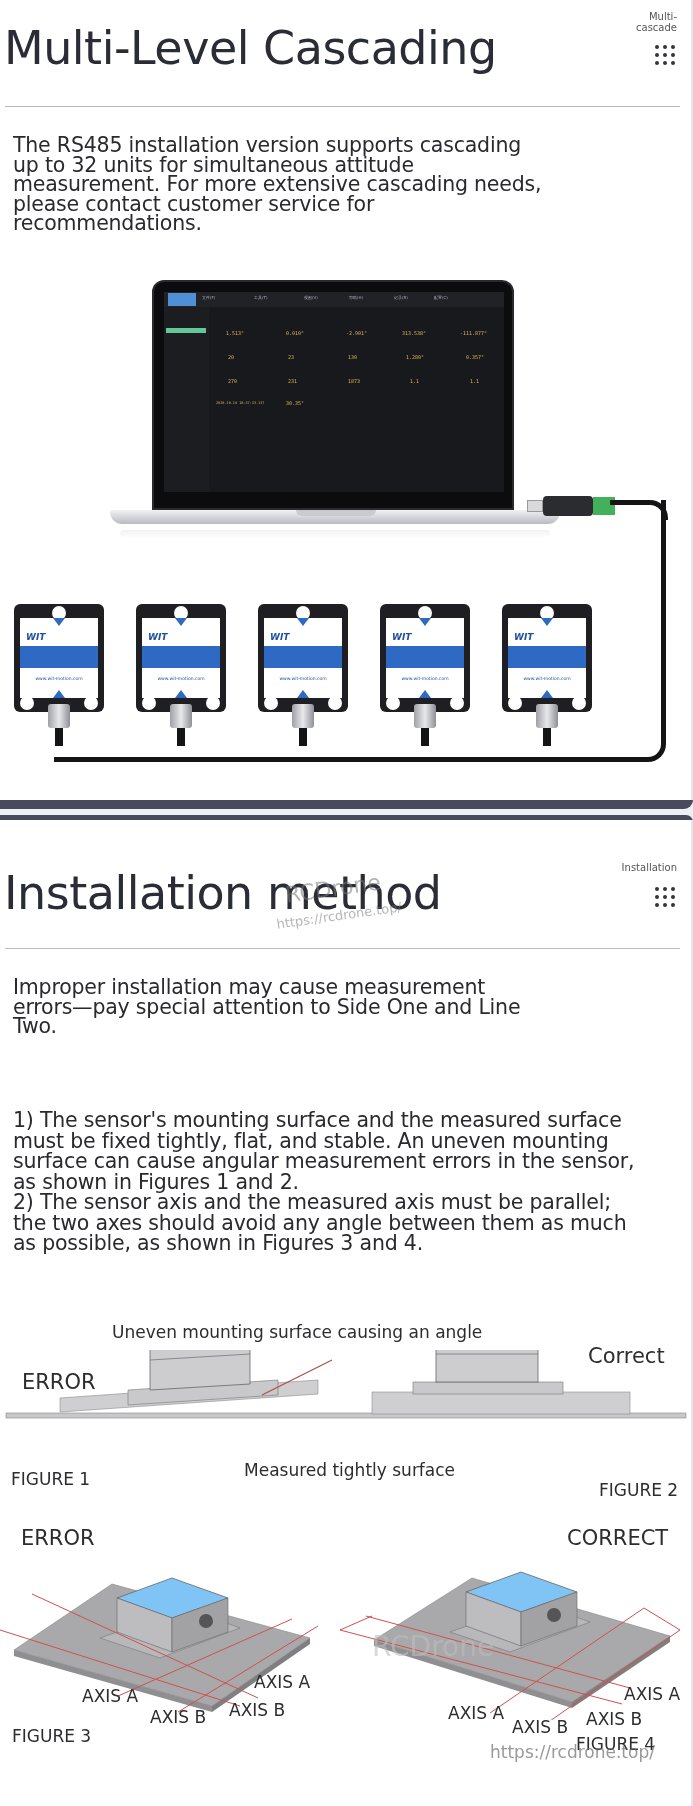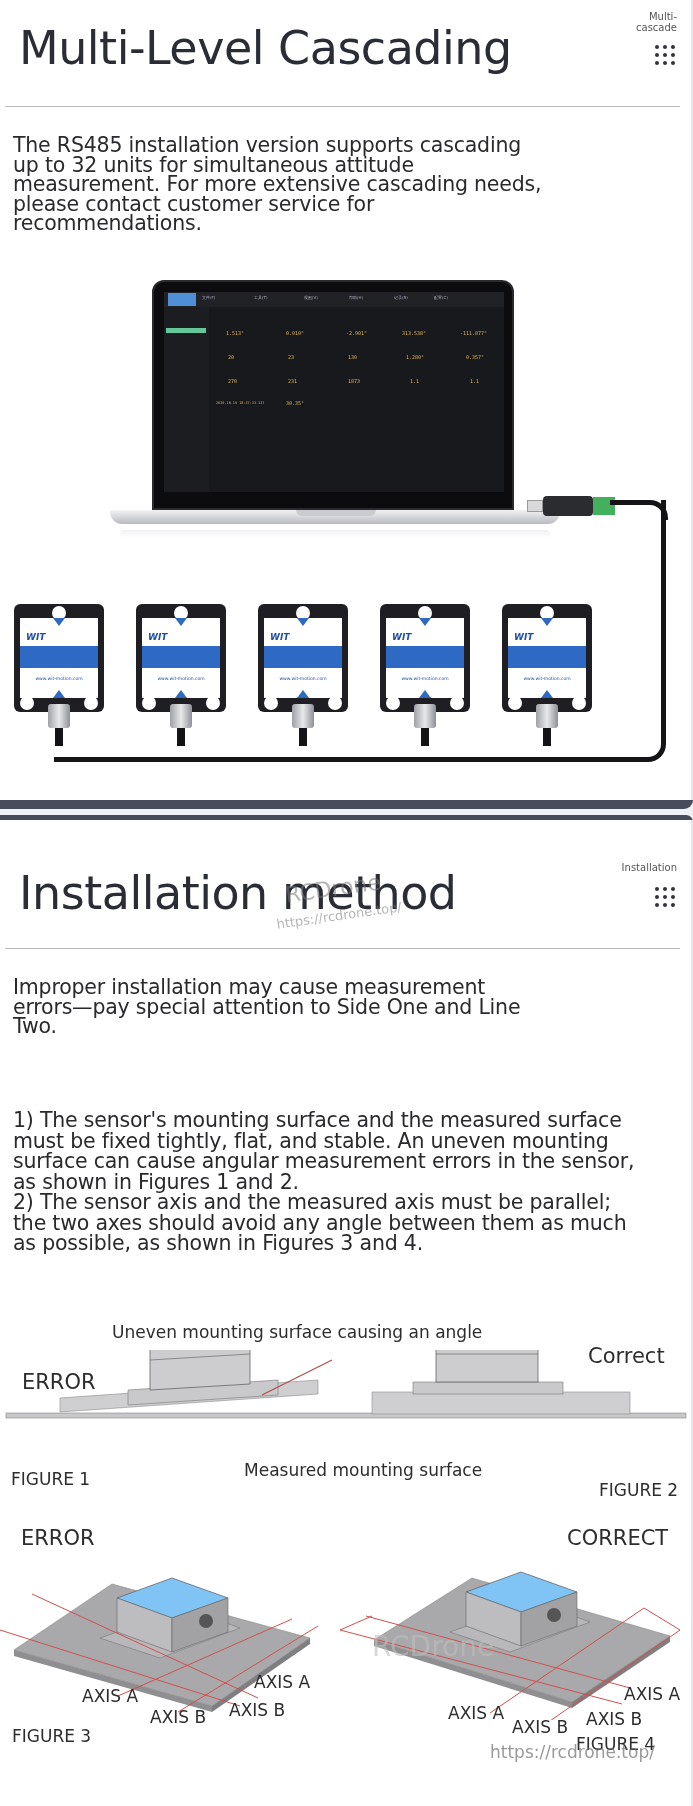--- a/index.html
+++ b/index.html
@@ -7,21 +7,21 @@
   body { font-family: "DejaVu Sans", "Liberation Sans", sans-serif; color: #2a2c33; position: relative; height: 1806px; overflow: hidden; }
 
   .panel { position: absolute; left: 0; width: 693px; background: #fff; }
   #panel1 { top: 0; height: 800px; border-right: 2px solid #e4e6ea; }
   #panel2 { top: 820px; height: 986px; border-right: 2px solid #e4e6ea; }
 
   .divider-band { position: absolute; left: 0; width: 693px; top: 800px; height: 20px; background: #eef0f3; }
   .divider-band .bar-top { position: absolute; left: 0; top: 0; width: 693px; height: 9px; background: #474b5b; border-bottom-right-radius: 10px; }
   .divider-band .bar-bottom { position: absolute; left: 0; top: 15px; width: 693px; height: 7px; background: #474b5b; border-top-right-radius: 10px; }
 
-  .section-title { position: absolute; left: 19px; font-size: 46px; font-weight: 400; letter-spacing: -0.5px; color: #2b2d36; white-space: nowrap; }
+  .section-title { position: absolute; left: 4px; font-size: 46px; font-weight: 400; letter-spacing: -0.5px; color: #2b2d36; white-space: nowrap; }
   .side-tag { position: absolute; right: 14px; font-size: 10px; color: #555; text-align: right; line-height: 11px; }
   .dots-icon { position: absolute; right: 14px; width: 22px; height: 22px; display: grid; grid-template-columns: repeat(3, 4px); grid-template-rows: repeat(3, 4px); gap: 4px; }
   .dots-icon span { width: 4px; height: 4px; border-radius: 50%; background: #33353d; display: block; }
   .rule { position: absolute; left: 5px; width: 675px; height: 1px; background: #b9bbbf; }
 
   .para { position: absolute; left: 13px; font-size: 20.5px; line-height: 19.5px; color: #2a2a2e; letter-spacing: -0.2px; }
 
   
   .laptop { position: absolute; left: 110px; top: 280px; width: 450px; height: 262px; }
   .laptop .lid { position: absolute; left: 42px; top: 0; width: 362px; height: 230px; background: #0c0c0e; border-radius: 12px 12px 0 0; border: 2px solid #2a2a2e; }
@@ -267,21 +267,21 @@
     <line x1="150" y1="10" x2="250" y2="4" stroke="#777" stroke-width="0.8"></line>
     <line x1="262" y1="45" x2="332" y2="10" stroke="#b24a4a" stroke-width="1.2"></line>
 
     <rect x="372" y="42" width="258" height="22" fill="#cfcfd1" stroke="#8a8a8c" stroke-width="0.6"></rect>
     <rect x="413" y="32" width="150" height="12" fill="#c9c9cb" stroke="#777" stroke-width="0.6"></rect>
     <rect x="436" y="-4" width="102" height="36" fill="#cdcdcf" stroke="#666" stroke-width="0.8"></rect>
     <line x1="436" y1="4" x2="538" y2="4" stroke="#777" stroke-width="0.8"></line>
   </svg>
 
   <div class="fig-small" style="left:11px; top:649px;">FIGURE 1</div>
-  <div class="fig-text" style="left:244px; top:640px;">Measured mounting surface</div>
+  <div class="fig-text" style="left:244px; top:640px;">Measured tightly surface</div>
   <div class="fig-small" style="left:599px; top:660px;">FIGURE 2</div>
 
   <div class="fig-text" style="left:21px; top:706px; font-size:21px;">ERROR</div>
   <div class="fig-text" style="left:567px; top:706px; font-size:21px;">CORRECT</div>
 
   <svg style="position:absolute; left:0; top:720px;" width="693" height="180">
 
     <polygon points="14,110 112,44 310,98 212,166" fill="#a9a9ab" stroke="#888" stroke-width="0.6"></polygon>
     <polygon points="14,110 212,166 212,172 14,116" fill="#8f8f91"></polygon>
     <polygon points="212,166 310,98 310,104 212,172" fill="#7f7f81"></polygon>

